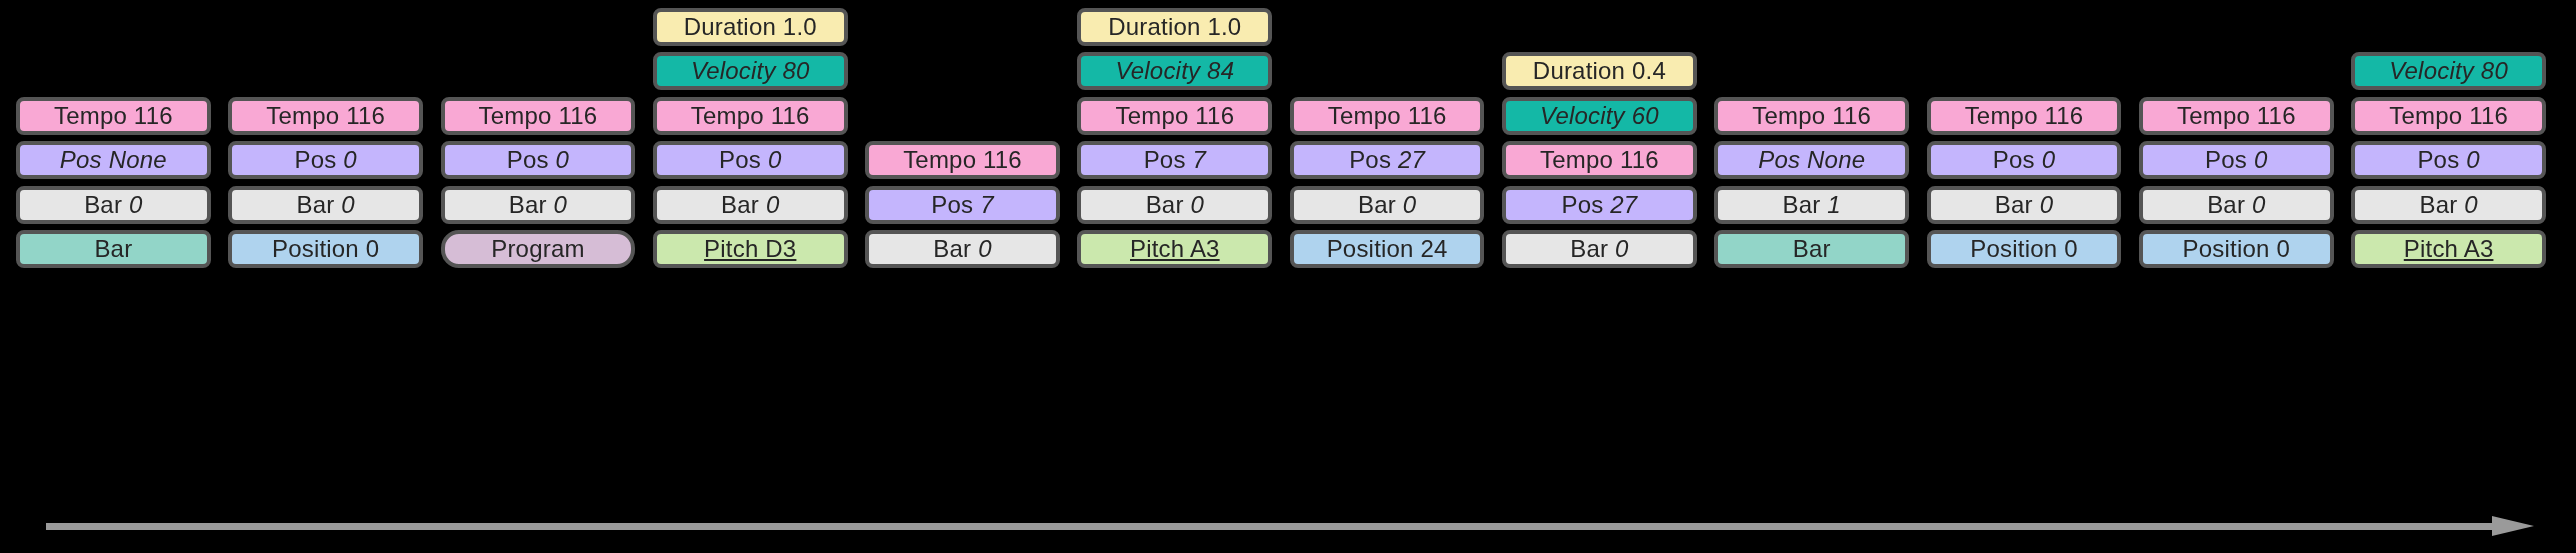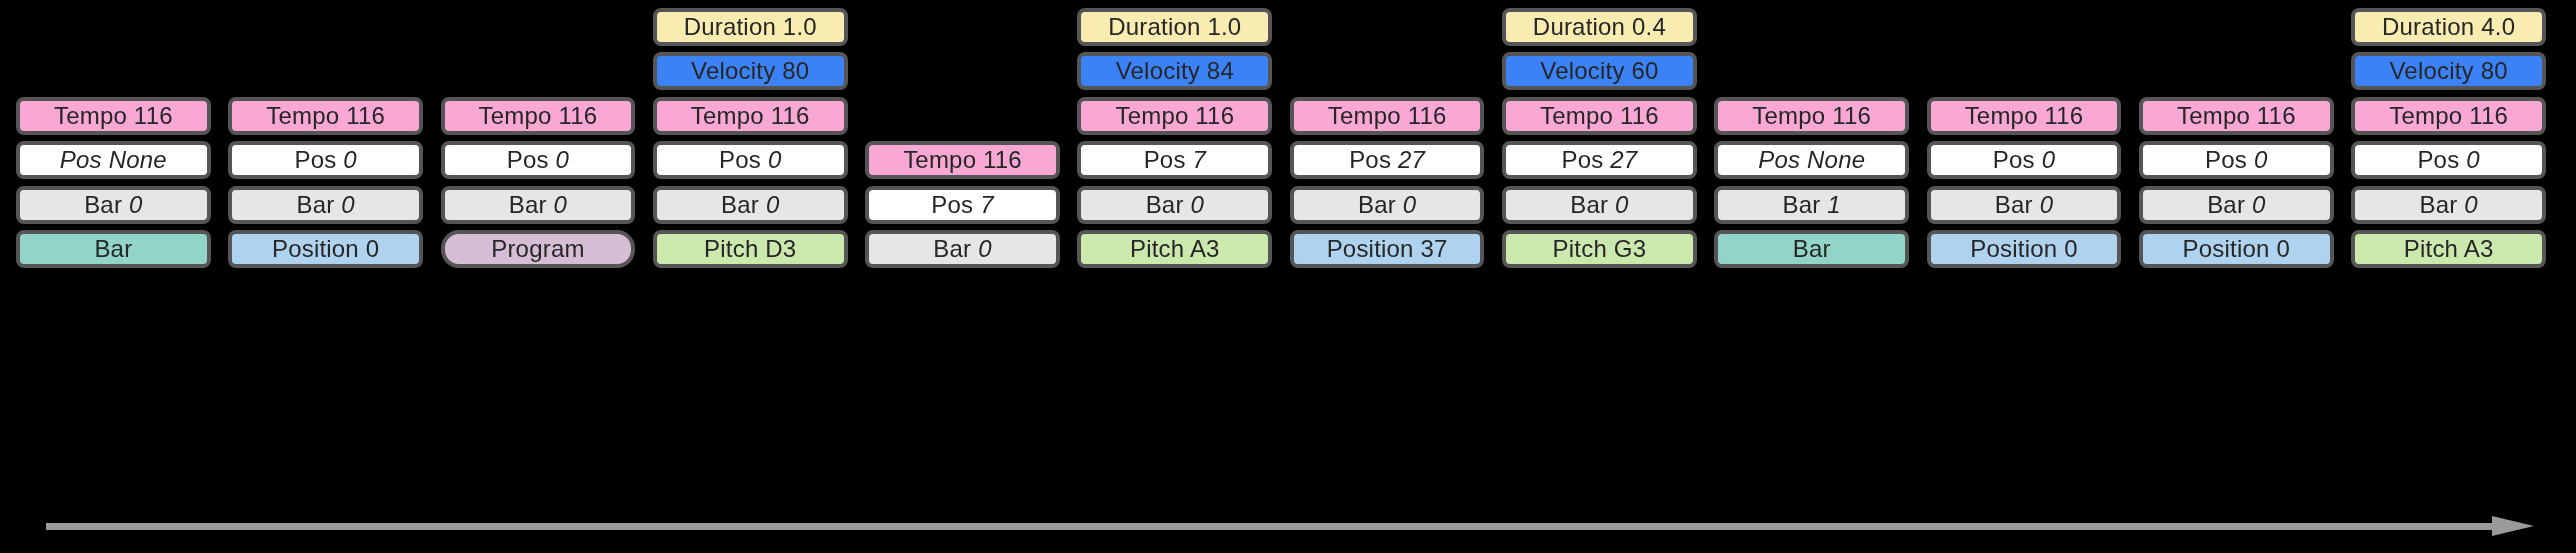--- a/index.html
+++ b/index.html
@@ -55,29 +55,29 @@
     letter-spacing: 0.2px;
   }
 
   .cell.spacer {
     border: none;
     background: transparent;
     height: 38px;
   }
 
   .cell.duration { background: #F9ECB0; }
-  .cell.velocity { background: #3b82f6; }
+  .cell.velocity { background: #14b8a6; font-style: italic; }
   .cell.tempo    { background: #f9a8d4; }
-  .cell.pos      { background: #ffffff; text-align: center; }
+  .cell.pos      { background: #c4b5fd; text-align: center; }
   .cell.bar      { background: #E6E6E6; }
 
   .cell.tok-bar      { background: #92D5C8; }
   .cell.tok-position { background: #AFD3EE; }
   .cell.tok-program  { background: #D6BDD6; border-radius: 18px; }
-  .cell.tok-pitch    { background: #CBE8AD; }
+  .cell.tok-pitch    { background: #CBE8AD; text-decoration: underline; }
 
   .v-ital { font-style: italic; }
   .all-ital { font-style: italic; }
 
   .lbl { font-style: normal; }
 
   .timeline {
     position: absolute;
     left: 46px;
     top: 516px;
@@ -154,29 +154,28 @@
         <div class="cell pos"><span class="lbl">Pos</span>&nbsp;<span class="v-ital">7</span></div>
         <div class="cell bar"><span class="lbl">Bar</span>&nbsp;<span class="v-ital">0</span></div>
         <div class="cell tok-pitch">Pitch A3</div>
       </div>
       <div class="column">
         <div class="cell spacer"></div>
         <div class="cell spacer"></div>
         <div class="cell tempo">Tempo 116</div>
         <div class="cell pos"><span class="lbl">Pos</span>&nbsp;<span class="v-ital">27</span></div>
         <div class="cell bar"><span class="lbl">Bar</span>&nbsp;<span class="v-ital">0</span></div>
-        <div class="cell tok-position">Position 37</div>
+        <div class="cell tok-position">Position 24</div>
       </div>
       <div class="column">
         <div class="cell duration">Duration 0.4</div>
         <div class="cell velocity">Velocity 60</div>
         <div class="cell tempo">Tempo 116</div>
         <div class="cell pos"><span class="lbl">Pos</span>&nbsp;<span class="v-ital">27</span></div>
         <div class="cell bar"><span class="lbl">Bar</span>&nbsp;<span class="v-ital">0</span></div>
-        <div class="cell tok-pitch">Pitch G3</div>
       </div>
       <div class="column">
         <div class="cell spacer"></div>
         <div class="cell spacer"></div>
         <div class="cell tempo">Tempo 116</div>
         <div class="cell pos all-ital"><span>Pos</span>&nbsp;<span>None</span></div>
         <div class="cell bar"><span class="lbl">Bar</span>&nbsp;<span class="v-ital">1</span></div>
         <div class="cell tok-bar">Bar</div>
       </div>
       <div class="column">
@@ -189,21 +188,20 @@
       </div>
       <div class="column">
         <div class="cell spacer"></div>
         <div class="cell spacer"></div>
         <div class="cell tempo">Tempo 116</div>
         <div class="cell pos"><span class="lbl">Pos</span>&nbsp;<span class="v-ital">0</span></div>
         <div class="cell bar"><span class="lbl">Bar</span>&nbsp;<span class="v-ital">0</span></div>
         <div class="cell tok-position">Position 0</div>
       </div>
       <div class="column">
-        <div class="cell duration">Duration 4.0</div>
         <div class="cell velocity">Velocity 80</div>
         <div class="cell tempo">Tempo 116</div>
         <div class="cell pos"><span class="lbl">Pos</span>&nbsp;<span class="v-ital">0</span></div>
         <div class="cell bar"><span class="lbl">Bar</span>&nbsp;<span class="v-ital">0</span></div>
         <div class="cell tok-pitch">Pitch A3</div>
       </div>
     </div>
 
   <div class="timeline">
     <div class="shaft"></div>

